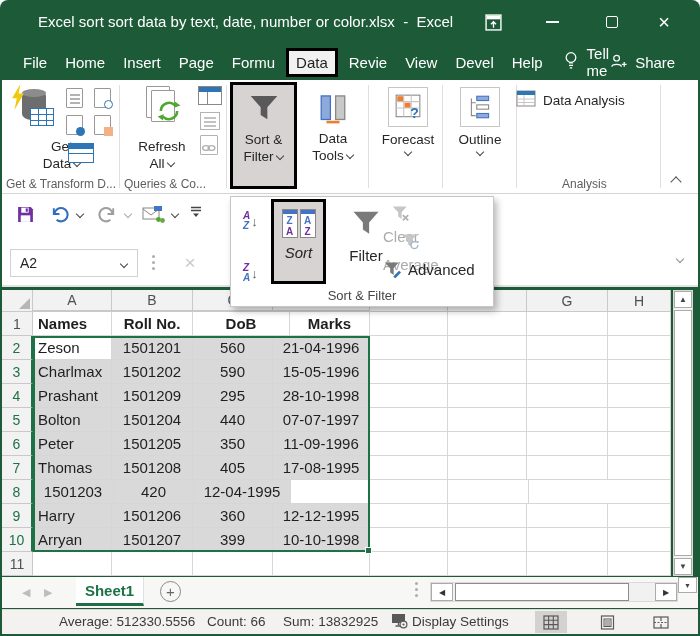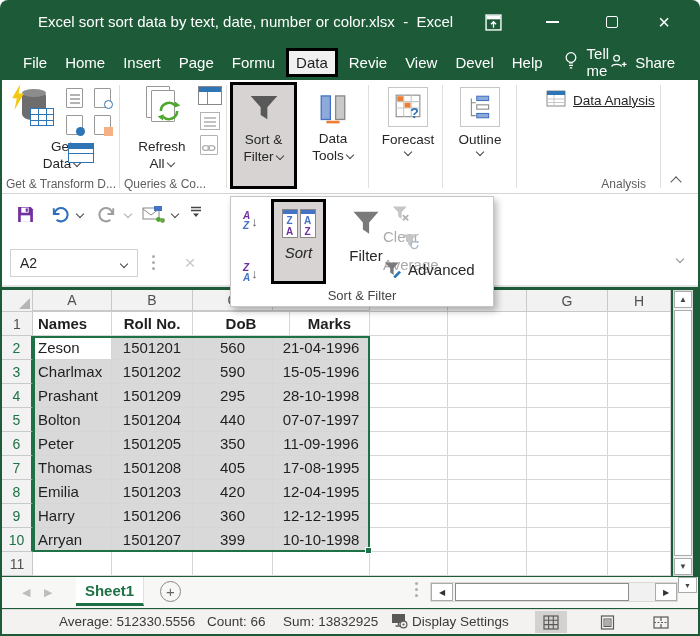--- a/index.html
+++ b/index.html
@@ -56,21 +56,21 @@
   .page{position:absolute;background:#fff;border:1px solid #9a9896;border-radius:1px;}
   .rf-label{position:absolute;left:124px;top:58px;width:72px;}
   .q-smalls{position:absolute;left:196px;top:6px;width:26px;height:66px;}
 
   #sortfilter-btn{position:absolute;left:228px;top:2px;width:67px;height:107px;border:3px solid #000;background:#D6D3D2;text-align:center;}
   #sortfilter-btn .biglabel{margin-top:4px;}
   #datatools-btn{position:absolute;left:300px;top:2px;width:62px;height:107px;text-align:center;}
   #forecast-btn{position:absolute;left:374px;top:2px;width:64px;height:107px;text-align:center;}
   #outline-btn{position:absolute;left:446px;top:2px;width:64px;height:107px;text-align:center;}
   .boxicon{width:40px;height:40px;margin:5px auto 4px;border:1px solid #C8C6C4;background:#fff;display:flex;align-items:center;justify-content:center;}
-  #data-analysis-btn{position:absolute;left:544px;top:10px;display:flex;align-items:center;gap:7px;font-size:13.5px;color:#262626;text-decoration:underline;}
+  #data-analysis-btn{position:absolute;left:514px;top:10px;display:flex;align-items:center;gap:7px;font-size:13.5px;color:#262626;}
 
   
   .qat{position:absolute;left:2px;top:194px;width:696px;height:46px;background:#fff;}
   .qbtn{position:absolute;top:11px;display:flex;align-items:center;gap:4px;}
 
   
   .frow{position:absolute;left:2px;top:240px;width:696px;height:47px;background:#fff;border-bottom:2px solid #E3E3E3;}
   .namebox{position:absolute;left:8px;top:9px;width:128px;height:28px;border:1px solid #D1D1D1;font-size:14px;color:#262626;display:flex;align-items:center;padding-left:9px;}
   .namebox .chev{position:absolute;right:9px;top:11px;}
   .vdots{position:absolute;width:3px;height:3px;background:#B0AEAC;border-radius:50%;box-shadow:0 6px 0 #B0AEAC,0 -6px 0 #B0AEAC;}
@@ -331,21 +331,21 @@
     <div id="data-analysis-btn">
       <span>
         <svg width="20" height="17" viewBox="0 0 20 17">
             <rect x="1" y="1" width="18" height="15" fill="#fff" stroke="#8A8886"></rect>
             <rect x="1" y="1" width="18" height="4" fill="#2E75B6"></rect>
             <path d="M1 9 h18 M1 12.5 h18 M8 5 v11" stroke="#C8C6C4"></path>
           </svg>
       </span>
       <span>Data Analysis</span>
     </div>
-    <div class="grplabel" style="left:560px;width:84px;text-align:right;">Analysis</div>
+    <div class="grplabel" style="left:560px;width:84px;text-align:left;">Analysis</div>
     <div class="rsep" style="left:658px;"></div>
     <div class="upchev" style="left:668px;top:94px;"></div>
   </div>
 
   <div class="qat">
     <div class="qbtn" style="left:14px;">
       <svg width="19" height="19" viewBox="0 0 18 18">
           <path d="M2 2 H14 L16 4 V16 H2 Z" fill="#7030A0"></path>
           <rect x="5" y="2.5" width="7" height="4.8" fill="#fff"></rect>
           <rect x="9.2" y="3.2" width="2" height="3.2" fill="#7030A0"></rect>
@@ -492,21 +492,20 @@
       <div class="c cc sel">405</div>
       <div class="c cd sel">17-08-1995</div>
       <div class="c ce"></div>
         <div class="c cf"></div>
         <div class="c cg"></div>
         <div class="c chh"></div>
     </div>
 
     <div class="grow">
       <div class="c rh sel-rh">8</div>
-      <div class="c ca left sel">Emilia</div>
       <div class="c cb sel">1501203</div>
       <div class="c cc sel">420</div>
       <div class="c cd sel">12-04-1995</div>
       <div class="c ce"></div>
         <div class="c cf"></div>
         <div class="c cg"></div>
         <div class="c chh"></div>
     </div>
 
     <div class="grow">

